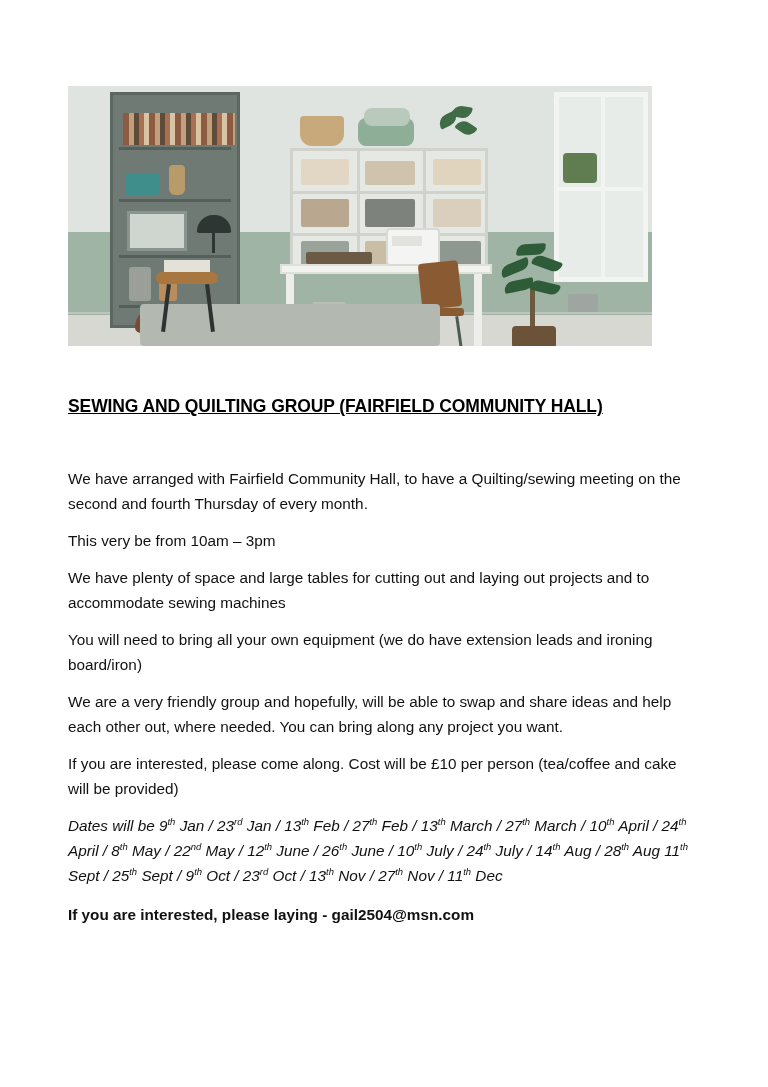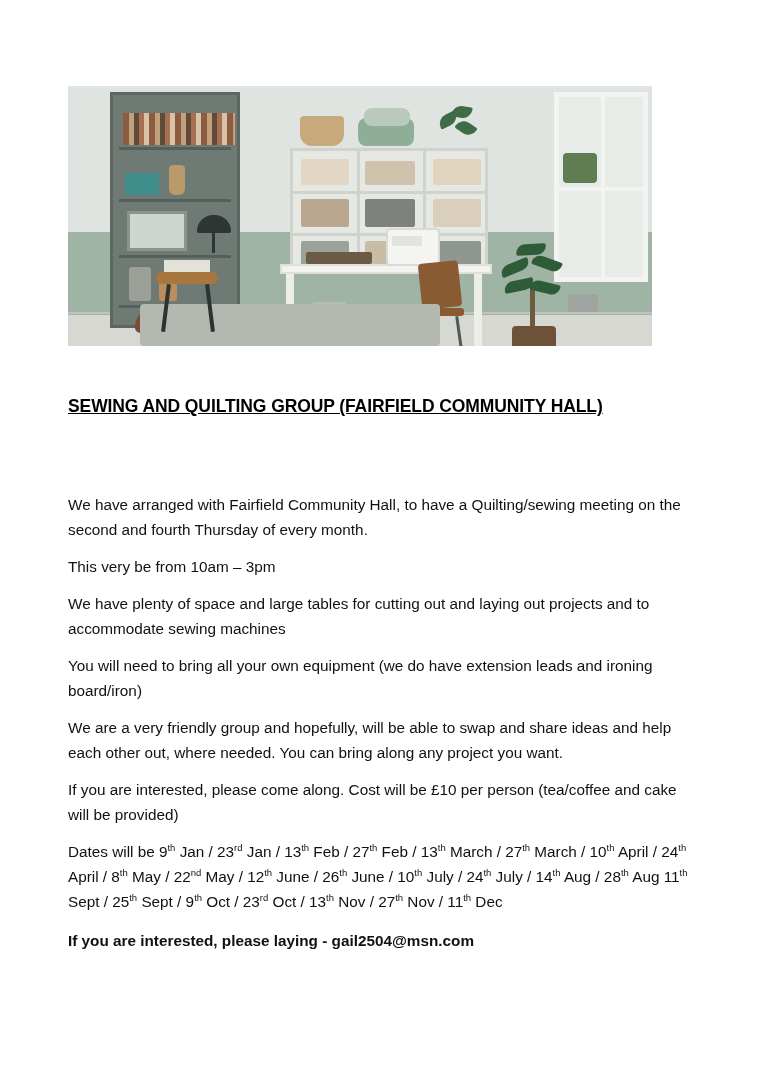--- a/index.html
+++ b/index.html
@@ -198,31 +198,32 @@
     width: 630px;
     font-size: 17.5px;
     font-weight: bold;
     text-decoration: underline;
     letter-spacing: -0.1px;
     color: #000;
   }
   .body-block {
     position: absolute;
     left: 68px;
-    top: 492px;
+    top: 466px;
     width: 628px;
     font-size: 15.3px;
     line-height: 25px;
     color: #111;
   }
   .body-block p {
     margin: 0 0 12px 0;
   }
   .body-block p.dates {
     margin-bottom: 14px;
+    font-style: italic;
   }
   sup {
     font-size: 0.62em;
     vertical-align: super;
     line-height: 0;
   }
   .contact {
     font-weight: bold;
     margin-top: 6px;
   }

